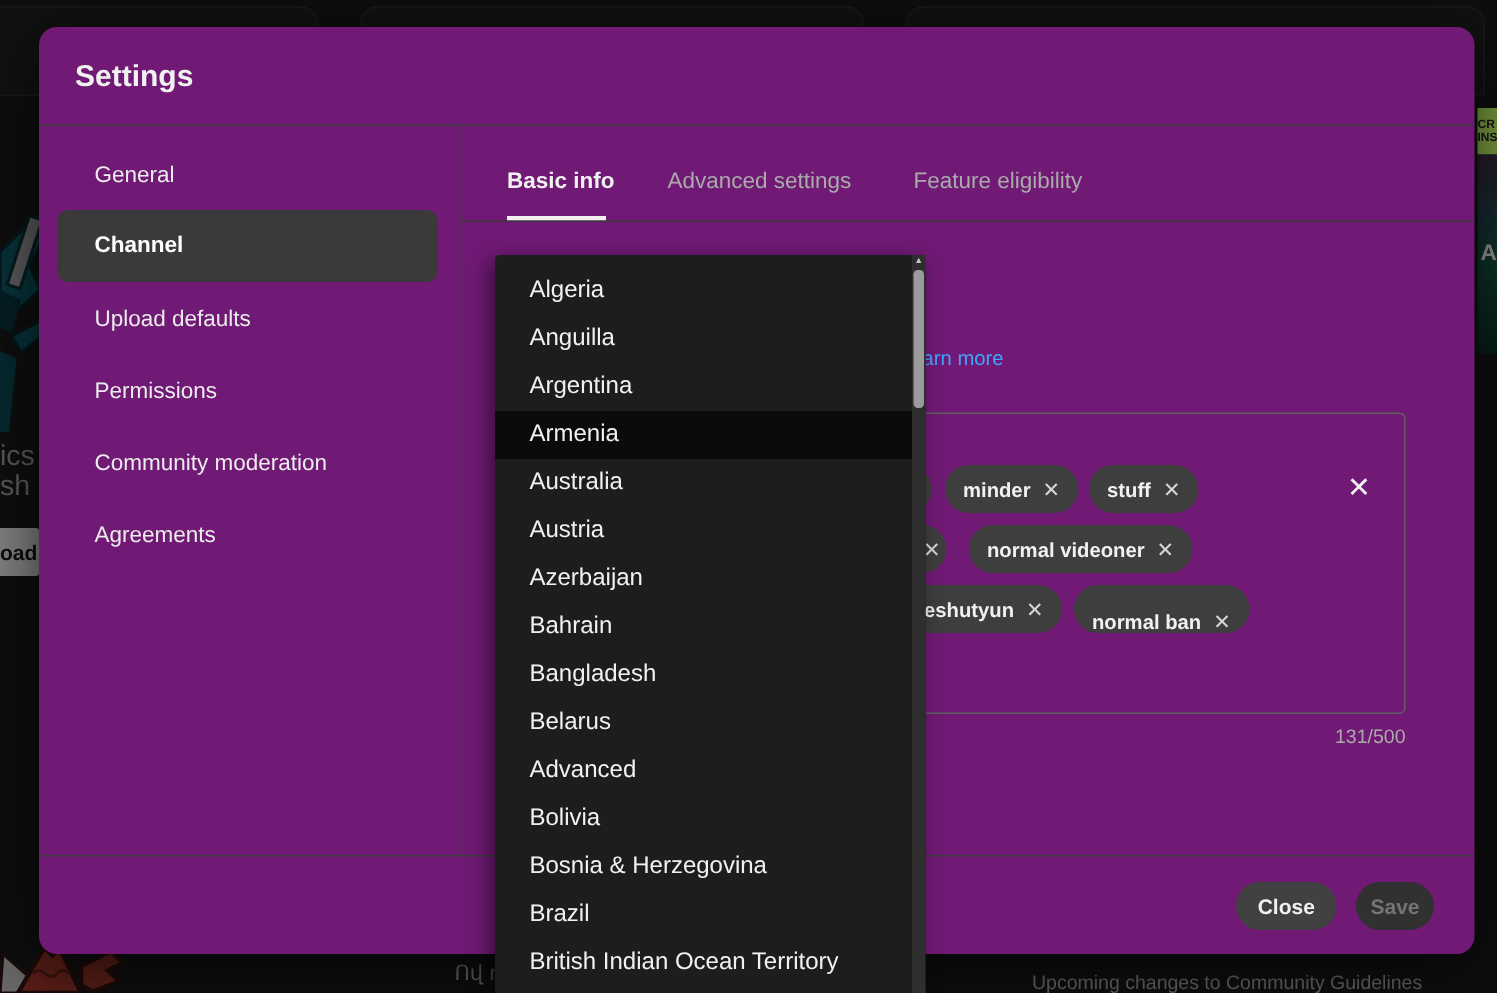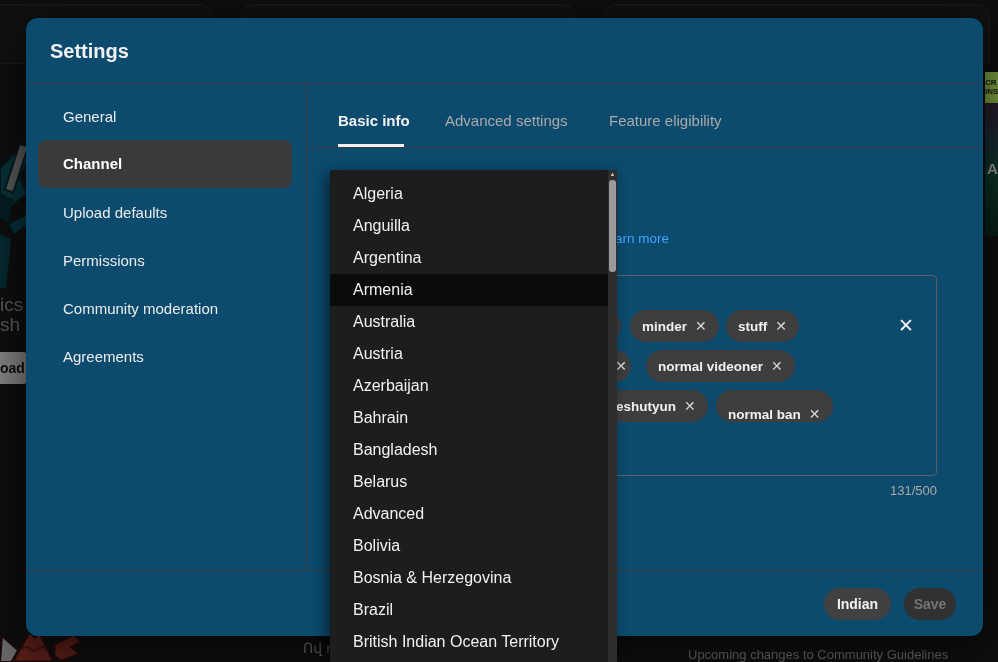--- a/index.html
+++ b/index.html
@@ -26,21 +26,21 @@
                 color:#e8e8e8; font-weight:bold; font-size:15px; overflow:hidden; }
   .thumb-img span { position:absolute; left:2px; top:57px; }
   .bottom-frag  { position:absolute; left:303px; top:640px; color:#9a9a9a; font-size:14px; }
   .bottom-link  { position:absolute; left:688px; top:647px; color:#9a9a9a; font-size:13px; }
 
   
   .scrim { position:absolute; inset:0; background:rgba(0,0,0,0.38); z-index:10; }
 
   
   .dialog { position:absolute; left:26px; top:18px; width:957px; height:618px;
-            background:#0c4a6e; border-radius:12px; z-index:20;
+            background:#701a75; border-radius:12px; z-index:20;
             box-shadow:0 8px 40px rgba(0,0,0,0.65); }
   .dlg-title { position:absolute; left:24px; top:22px; font-size:20px; font-weight:bold; color:#f1f1f1; }
   .hdr-divider { position:absolute; left:0; top:65px; width:100%; height:1px; background:#3c3c3c; }
 
   .side-item { position:absolute; left:0; width:280px; height:48px; line-height:48px;
                padding-left:37px; font-size:15px; color:#ececec; cursor:pointer; }
   .side-sel-pill { position:absolute; left:12px; top:122px; width:254px; height:48px;
                    background:#3a3a3a; border-radius:8px; }
   .side-item.sel { font-weight:bold; color:#ffffff; }
   .v-divider { position:absolute; left:280px; top:65px; width:1px; height:487px; background:#3c3c3c; }
@@ -176,21 +176,21 @@
     </div>
     <div class="chip" style="left:690px; top:372px;align-items:flex-end;">
       <span>normal ban</span>
       <span class="x">✕</span>
     </div>
 
     <div class="clear-btn">✕</div>
     <div class="counter">131/500</div>
 
     <div class="ftr-divider"></div>
-    <button class="btn btn-close">Indian</button>
+    <button class="btn btn-close">Close</button>
     <button class="btn btn-save" disabled="">Save</button>
   </div>
 
   <div class="dropdown">
     <div class="dd-list">
       <div class="dd-item">Algeria</div>
       <div class="dd-item">Anguilla</div>
       <div class="dd-item">Argentina</div>
       <div class="dd-item sel">Armenia</div>
       <div class="dd-item">Australia</div>

